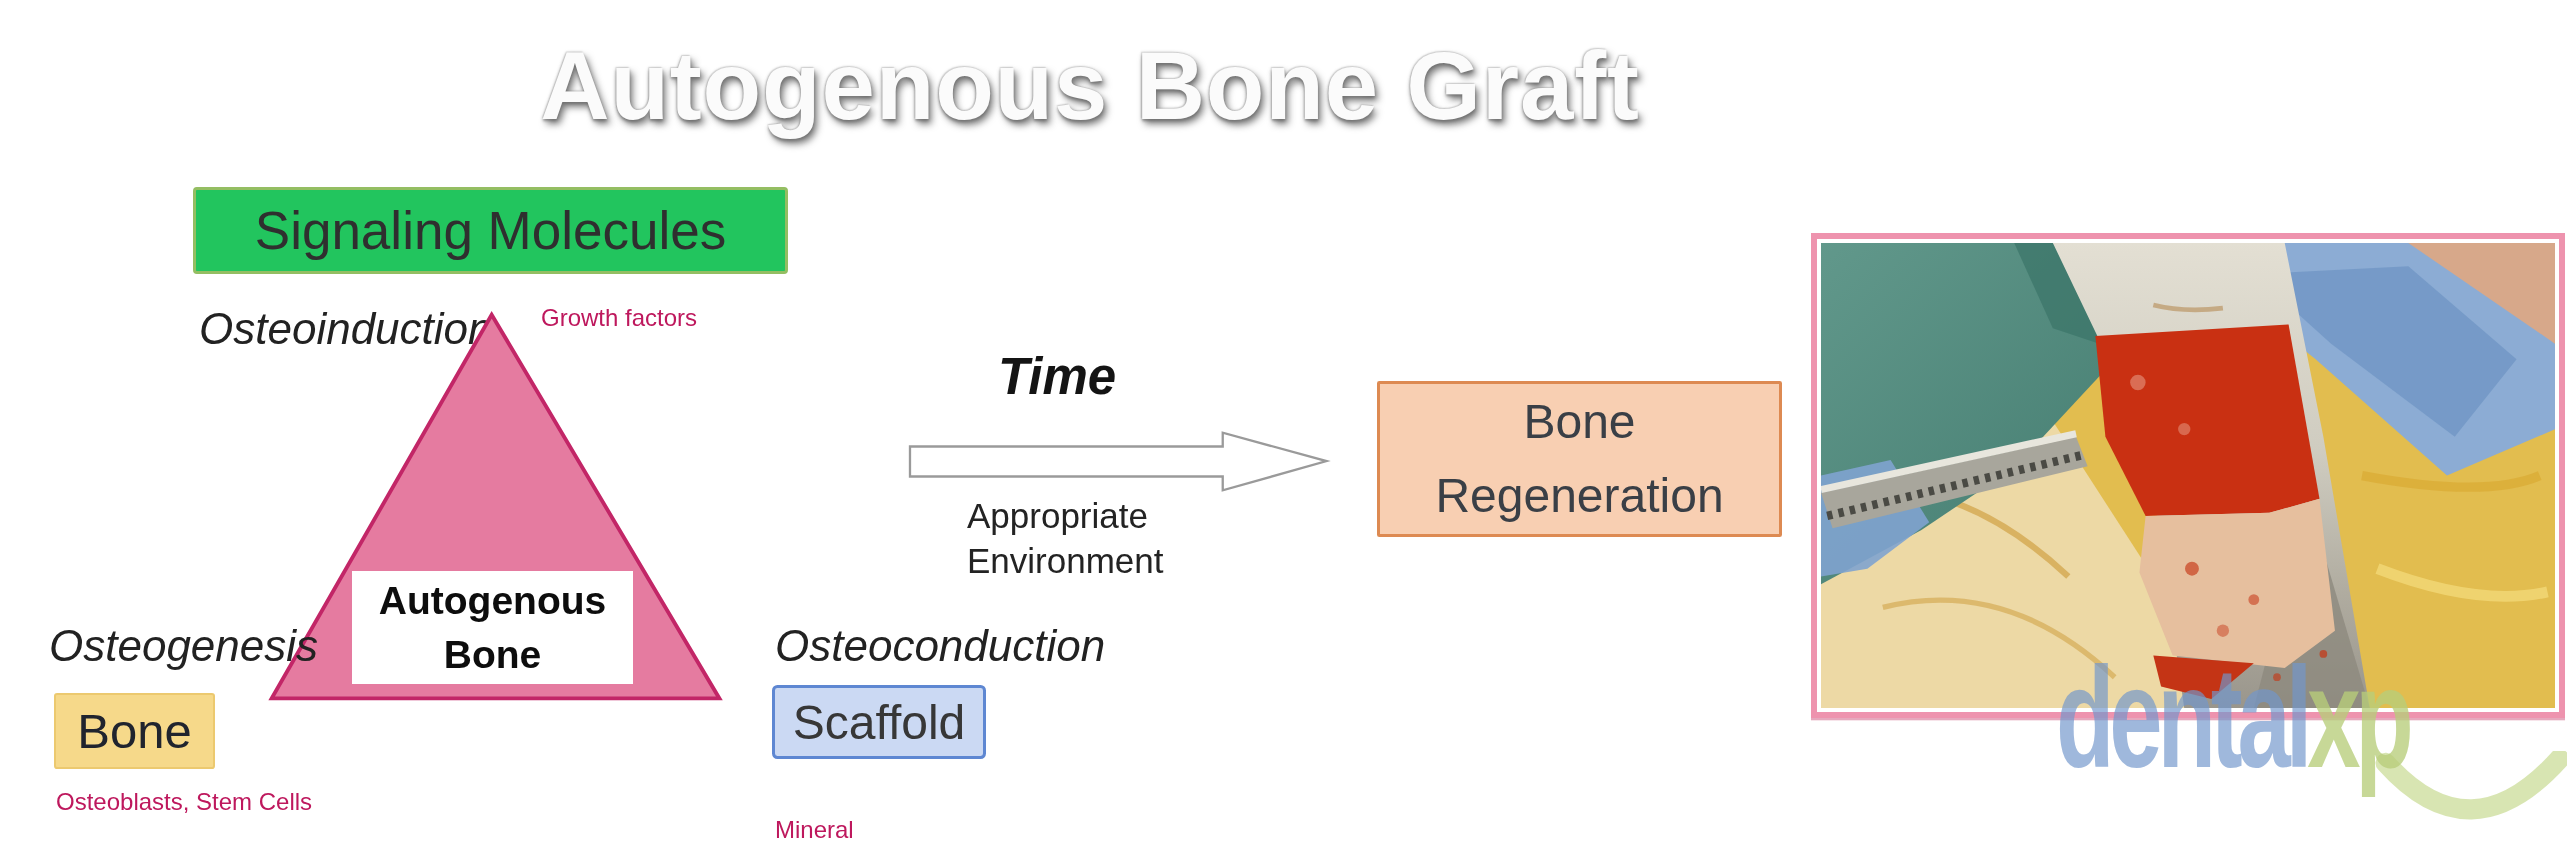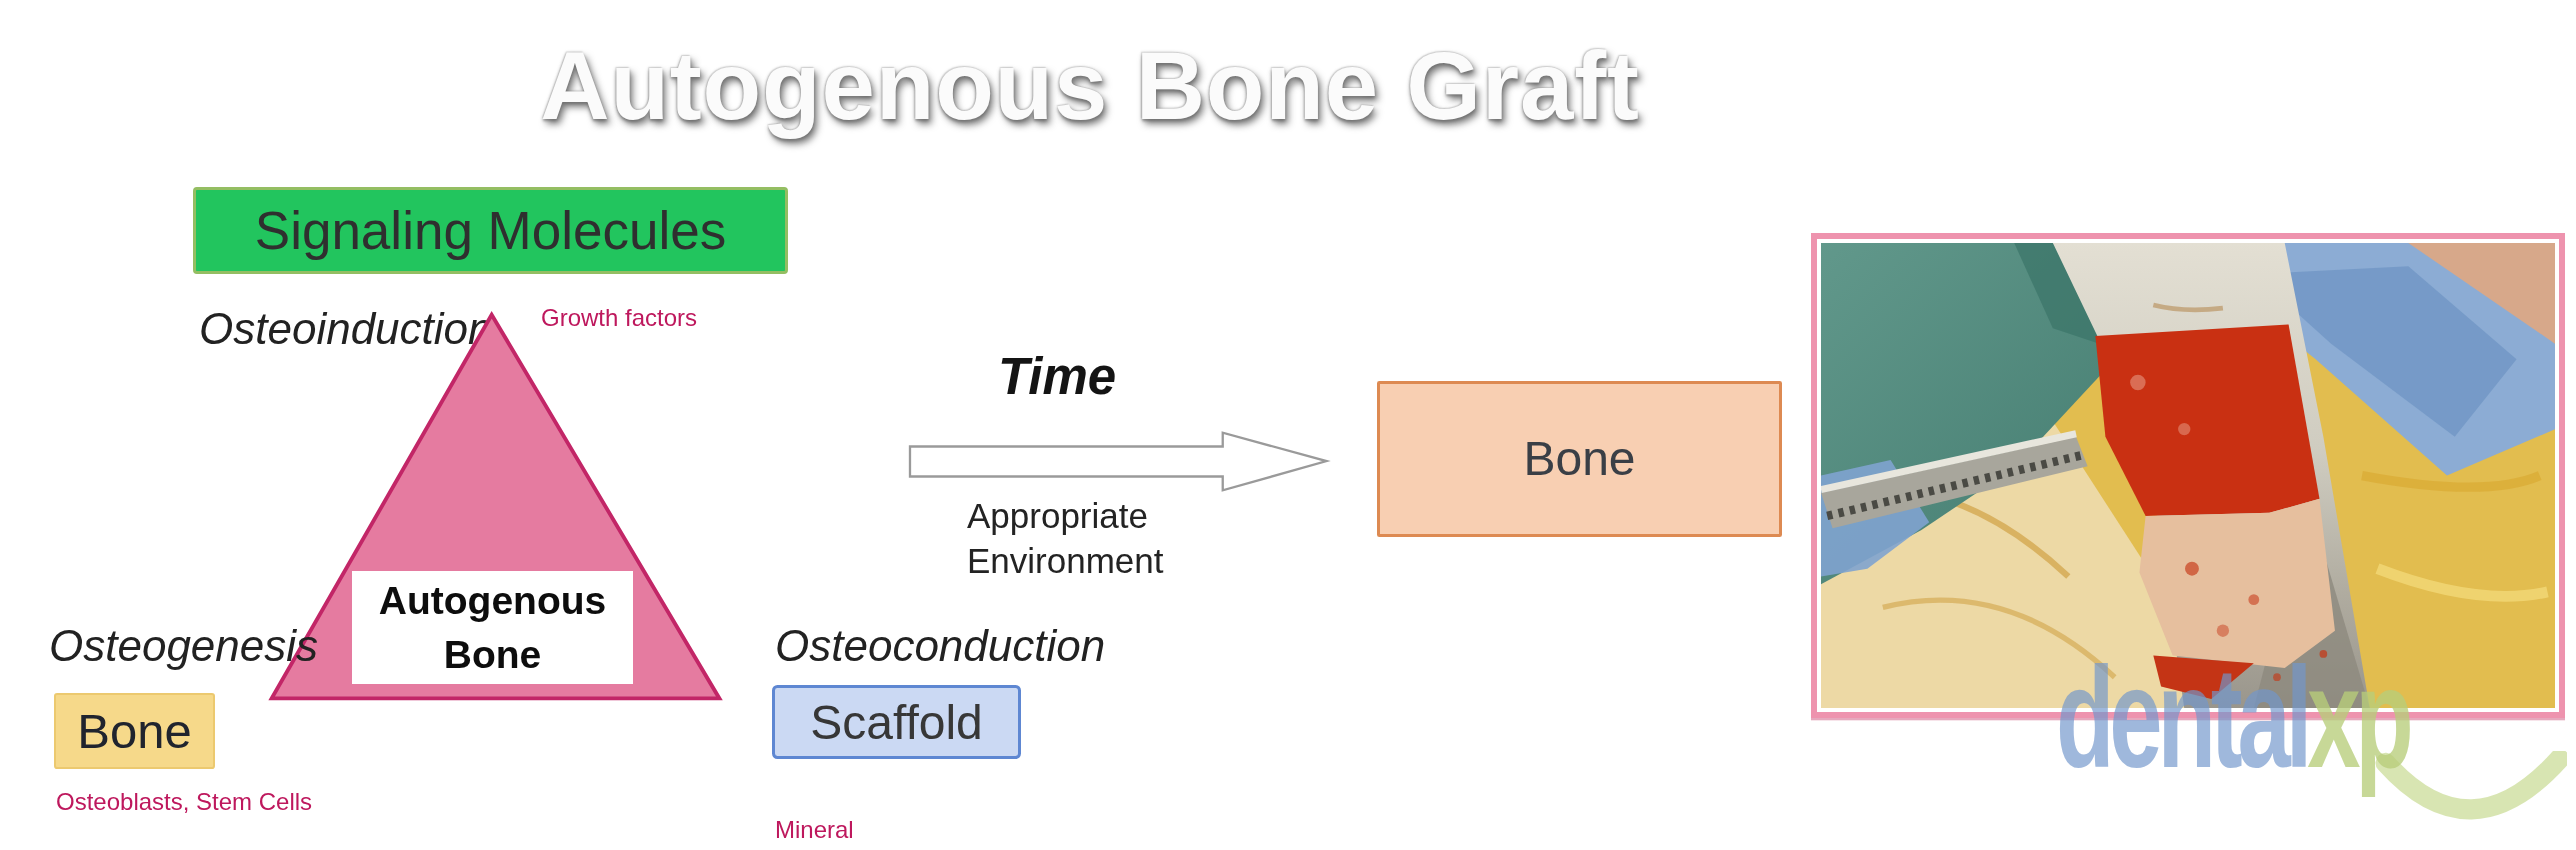--- a/index.html
+++ b/index.html
@@ -16,21 +16,21 @@
 
   
   .lblbox{display:flex;align-items:center;justify-content:center;
           box-sizing:border-box;border-radius:3.9px;}
   #signaling-box{left:193px;top:187px;width:595px;height:87px;
                  background:#22c55e;border:3.1px solid #94be62;
                  font-size:53px;color:#2f2f2f;}
   #cells-box{left:54px;top:693px;width:161px;height:76px;
              background:#f6d98a;border:2.3px solid #ecc96f;border-radius:3.1px;
              font-size:49px;color:#20242e;}
-  #scaffold-box{left:772px;top:685px;width:249px;height:74px;
+  #scaffold-box{left:772px;top:685px;width:214px;height:74px;
                 background:#cbd9f3;border:3.1px solid #5e87d2;border-radius:5.4px;
                 font-size:48px;color:#373737;}
   #outcome-box{left:1377px;top:381px;width:405px;height:156px;
                background:#f8cfb2;border:3.1px solid #dd8a52;border-radius:2.3px;
                flex-direction:column;font-size:48px;color:#3a3f46;
                line-height:1.55;text-align:center;}
 
   .mech{font-style:italic;font-size:44px;color:#222;}
   .comp{font-size:24px;color:#be185d;}
 
@@ -101,20 +101,21 @@
 <svg id="arrow-svg" class="abs" width="432" height="73" viewBox="0 0 560 95">
   <polygon points="8,28 415,28 415,10 550,47 415,85 415,67 8,67" fill="#ffffff" stroke="#9a9a9a" stroke-width="3"></polygon>
 </svg>
 <div id="appropriate" class="abs">
   <div>Appropriate</div>
   <div>Environment</div>
 </div>
 
 <div id="outcome-box" class="abs lblbox">
   <span>Bone</span>
+  <span>Regeneration</span>
 </div>
 
 <div id="photo" class="abs">
   <svg viewBox="0 0 950 600" preserveAspectRatio="none">
     <defs>
       <linearGradient id="bladeGrad" x1="0" y1="0" x2="0" y2="1">
         <stop offset="0" stop-color="#e3dfd3"></stop>
           <stop offset="0.45" stop-color="#cfccc0"></stop>
         <stop offset="0.75" stop-color="#b0aca0"></stop>
           <stop offset="1" stop-color="#9a968c"></stop>

